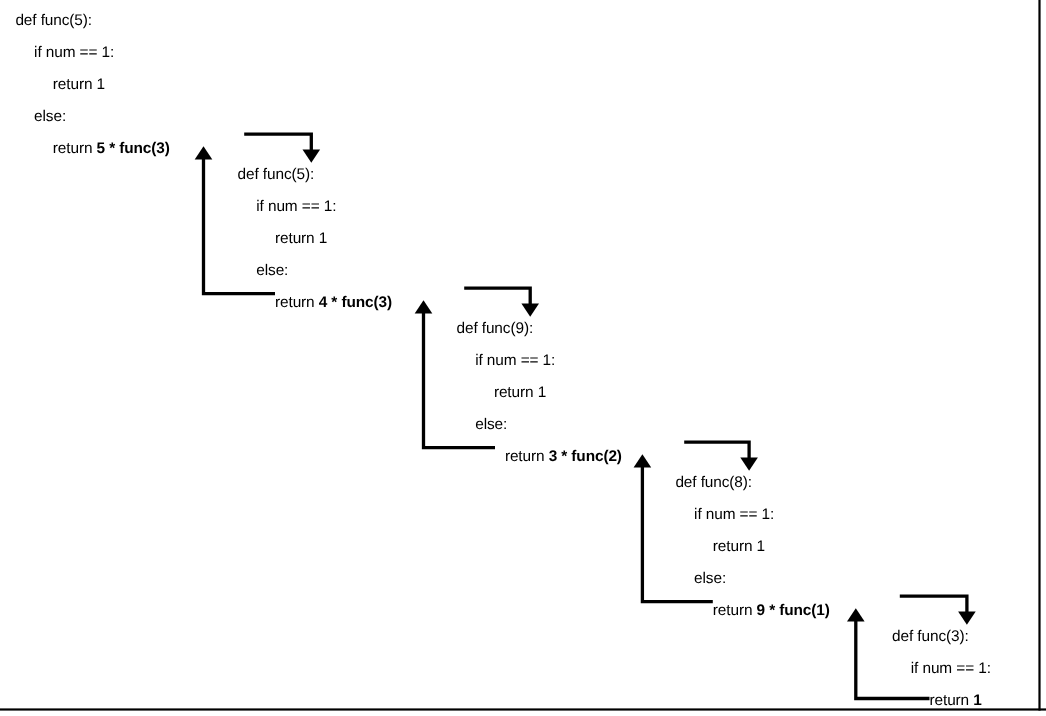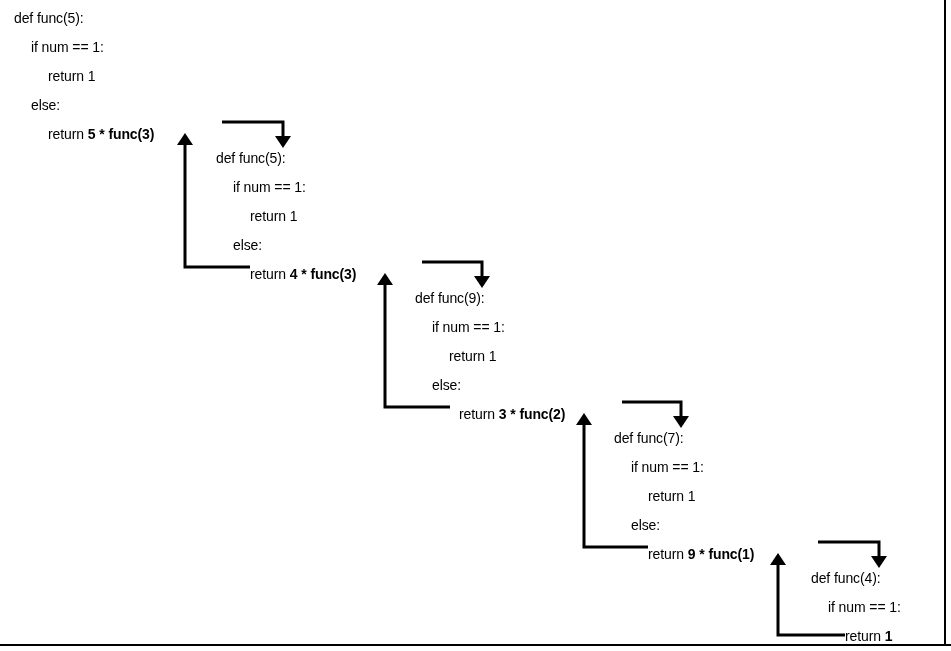--- a/index.html
+++ b/index.html
@@ -118,28 +118,28 @@
         <div class="code-line" style="left: 34px; top: 116px;"><span class="kw">return </span><span class="bold">4 * func(3)</span></div>
       </div>
       <div class="code-block" style="left: 415px; top: 290px;">
         <div class="code-line" style="left: 0px; top: 0px;"><span class="kw">def func(9):</span></div>
         <div class="code-line" style="left: 17px; top: 29px;"><span class="kw">if num == 1:</span></div>
         <div class="code-line" style="left: 34px; top: 58px;"><span class="kw">return 1</span></div>
         <div class="code-line" style="left: 17px; top: 87px;"><span class="kw">else:</span></div>
         <div class="code-line" style="left: 44px; top: 116px;"><span class="kw">return </span><span class="bold">3 * func(2)</span></div>
       </div>
       <div class="code-block" style="left: 614px; top: 430px;">
-        <div class="code-line" style="left: 0px; top: 0px;"><span class="kw">def func(7):</span></div>
+        <div class="code-line" style="left: 0px; top: 0px;"><span class="kw">def func(8):</span></div>
         <div class="code-line" style="left: 17px; top: 29px;"><span class="kw">if num == 1:</span></div>
         <div class="code-line" style="left: 34px; top: 58px;"><span class="kw">return 1</span></div>
         <div class="code-line" style="left: 17px; top: 87px;"><span class="kw">else:</span></div>
         <div class="code-line" style="left: 34px; top: 116px;"><span class="kw">return </span><span class="bold">9 * func(1)</span></div>
       </div>
       <div class="code-block" style="left: 811px; top: 570px;">
-        <div class="code-line" style="left: 0px; top: 0px;"><span class="kw">def func(4):</span></div>
+        <div class="code-line" style="left: 0px; top: 0px;"><span class="kw">def func(3):</span></div>
         <div class="code-line" style="left: 17px; top: 29px;"><span class="kw">if num == 1:</span></div>
         <div class="code-line" style="left: 34px; top: 58px;"><span class="kw">return </span><span class="bold">1</span></div>
       </div>
     </div>
 
   <div id="bottom-rule"></div>
   <div id="right-rule"></div>
 </div>
 
 </body></html>

